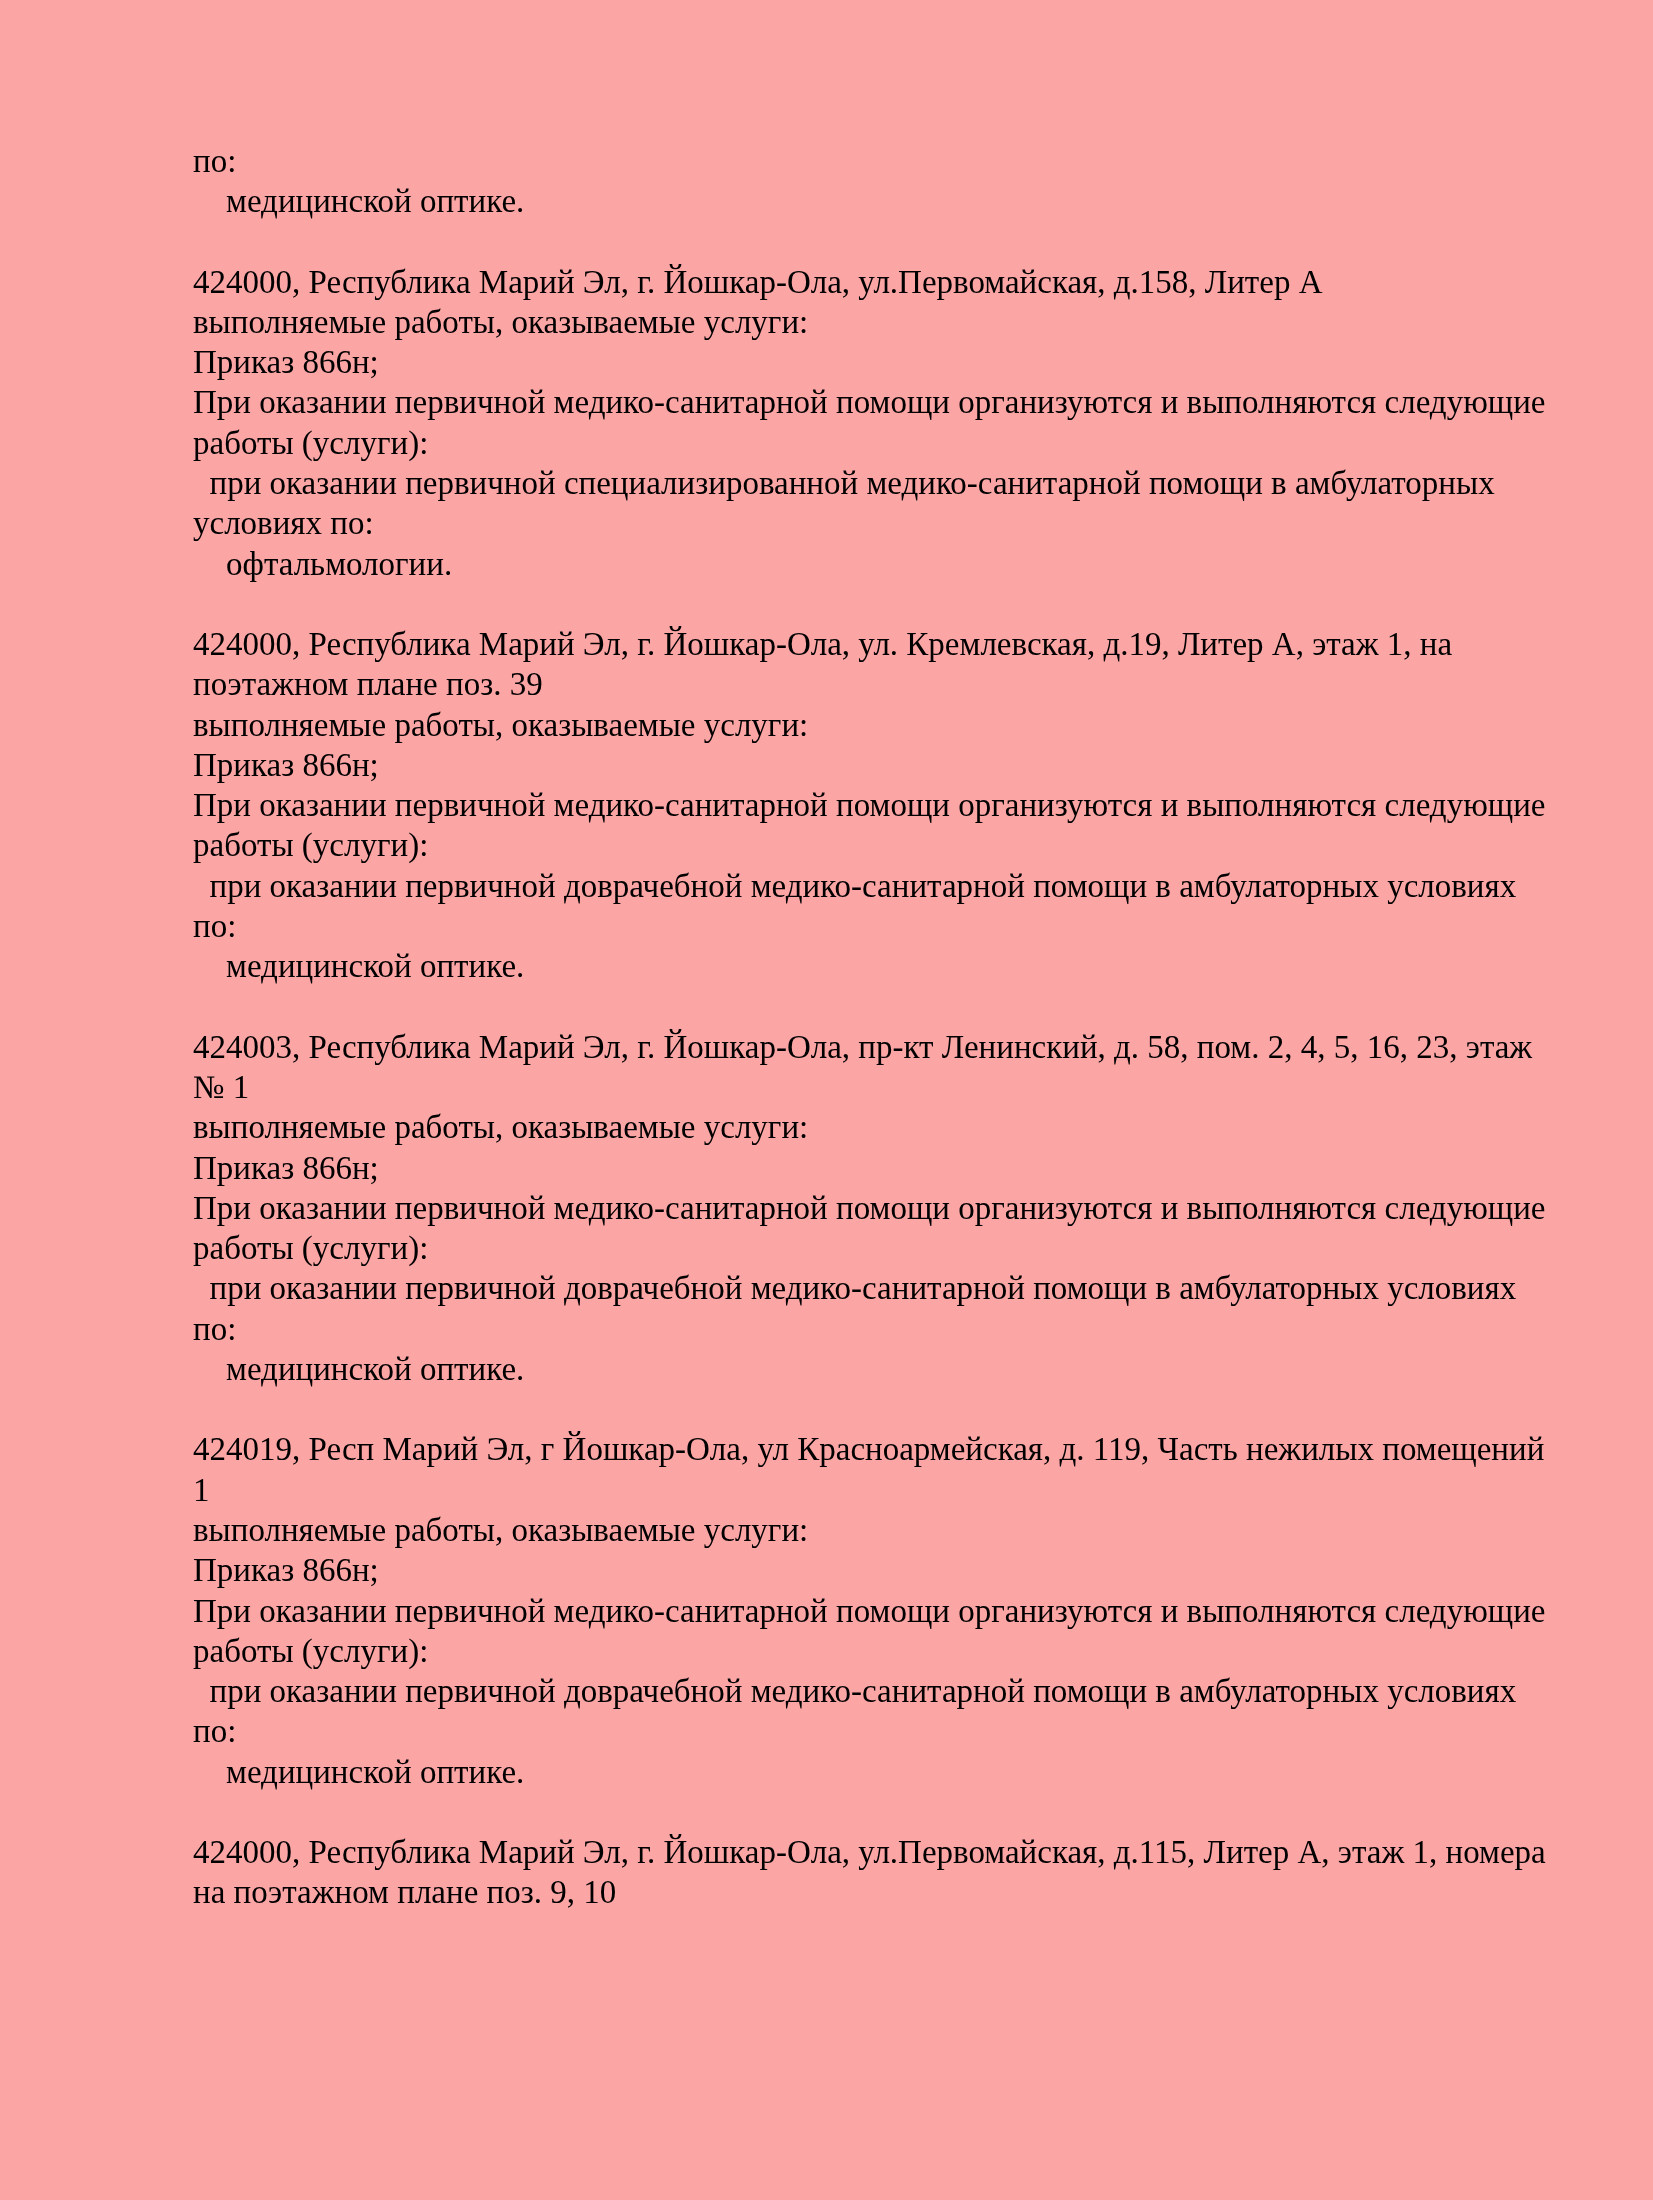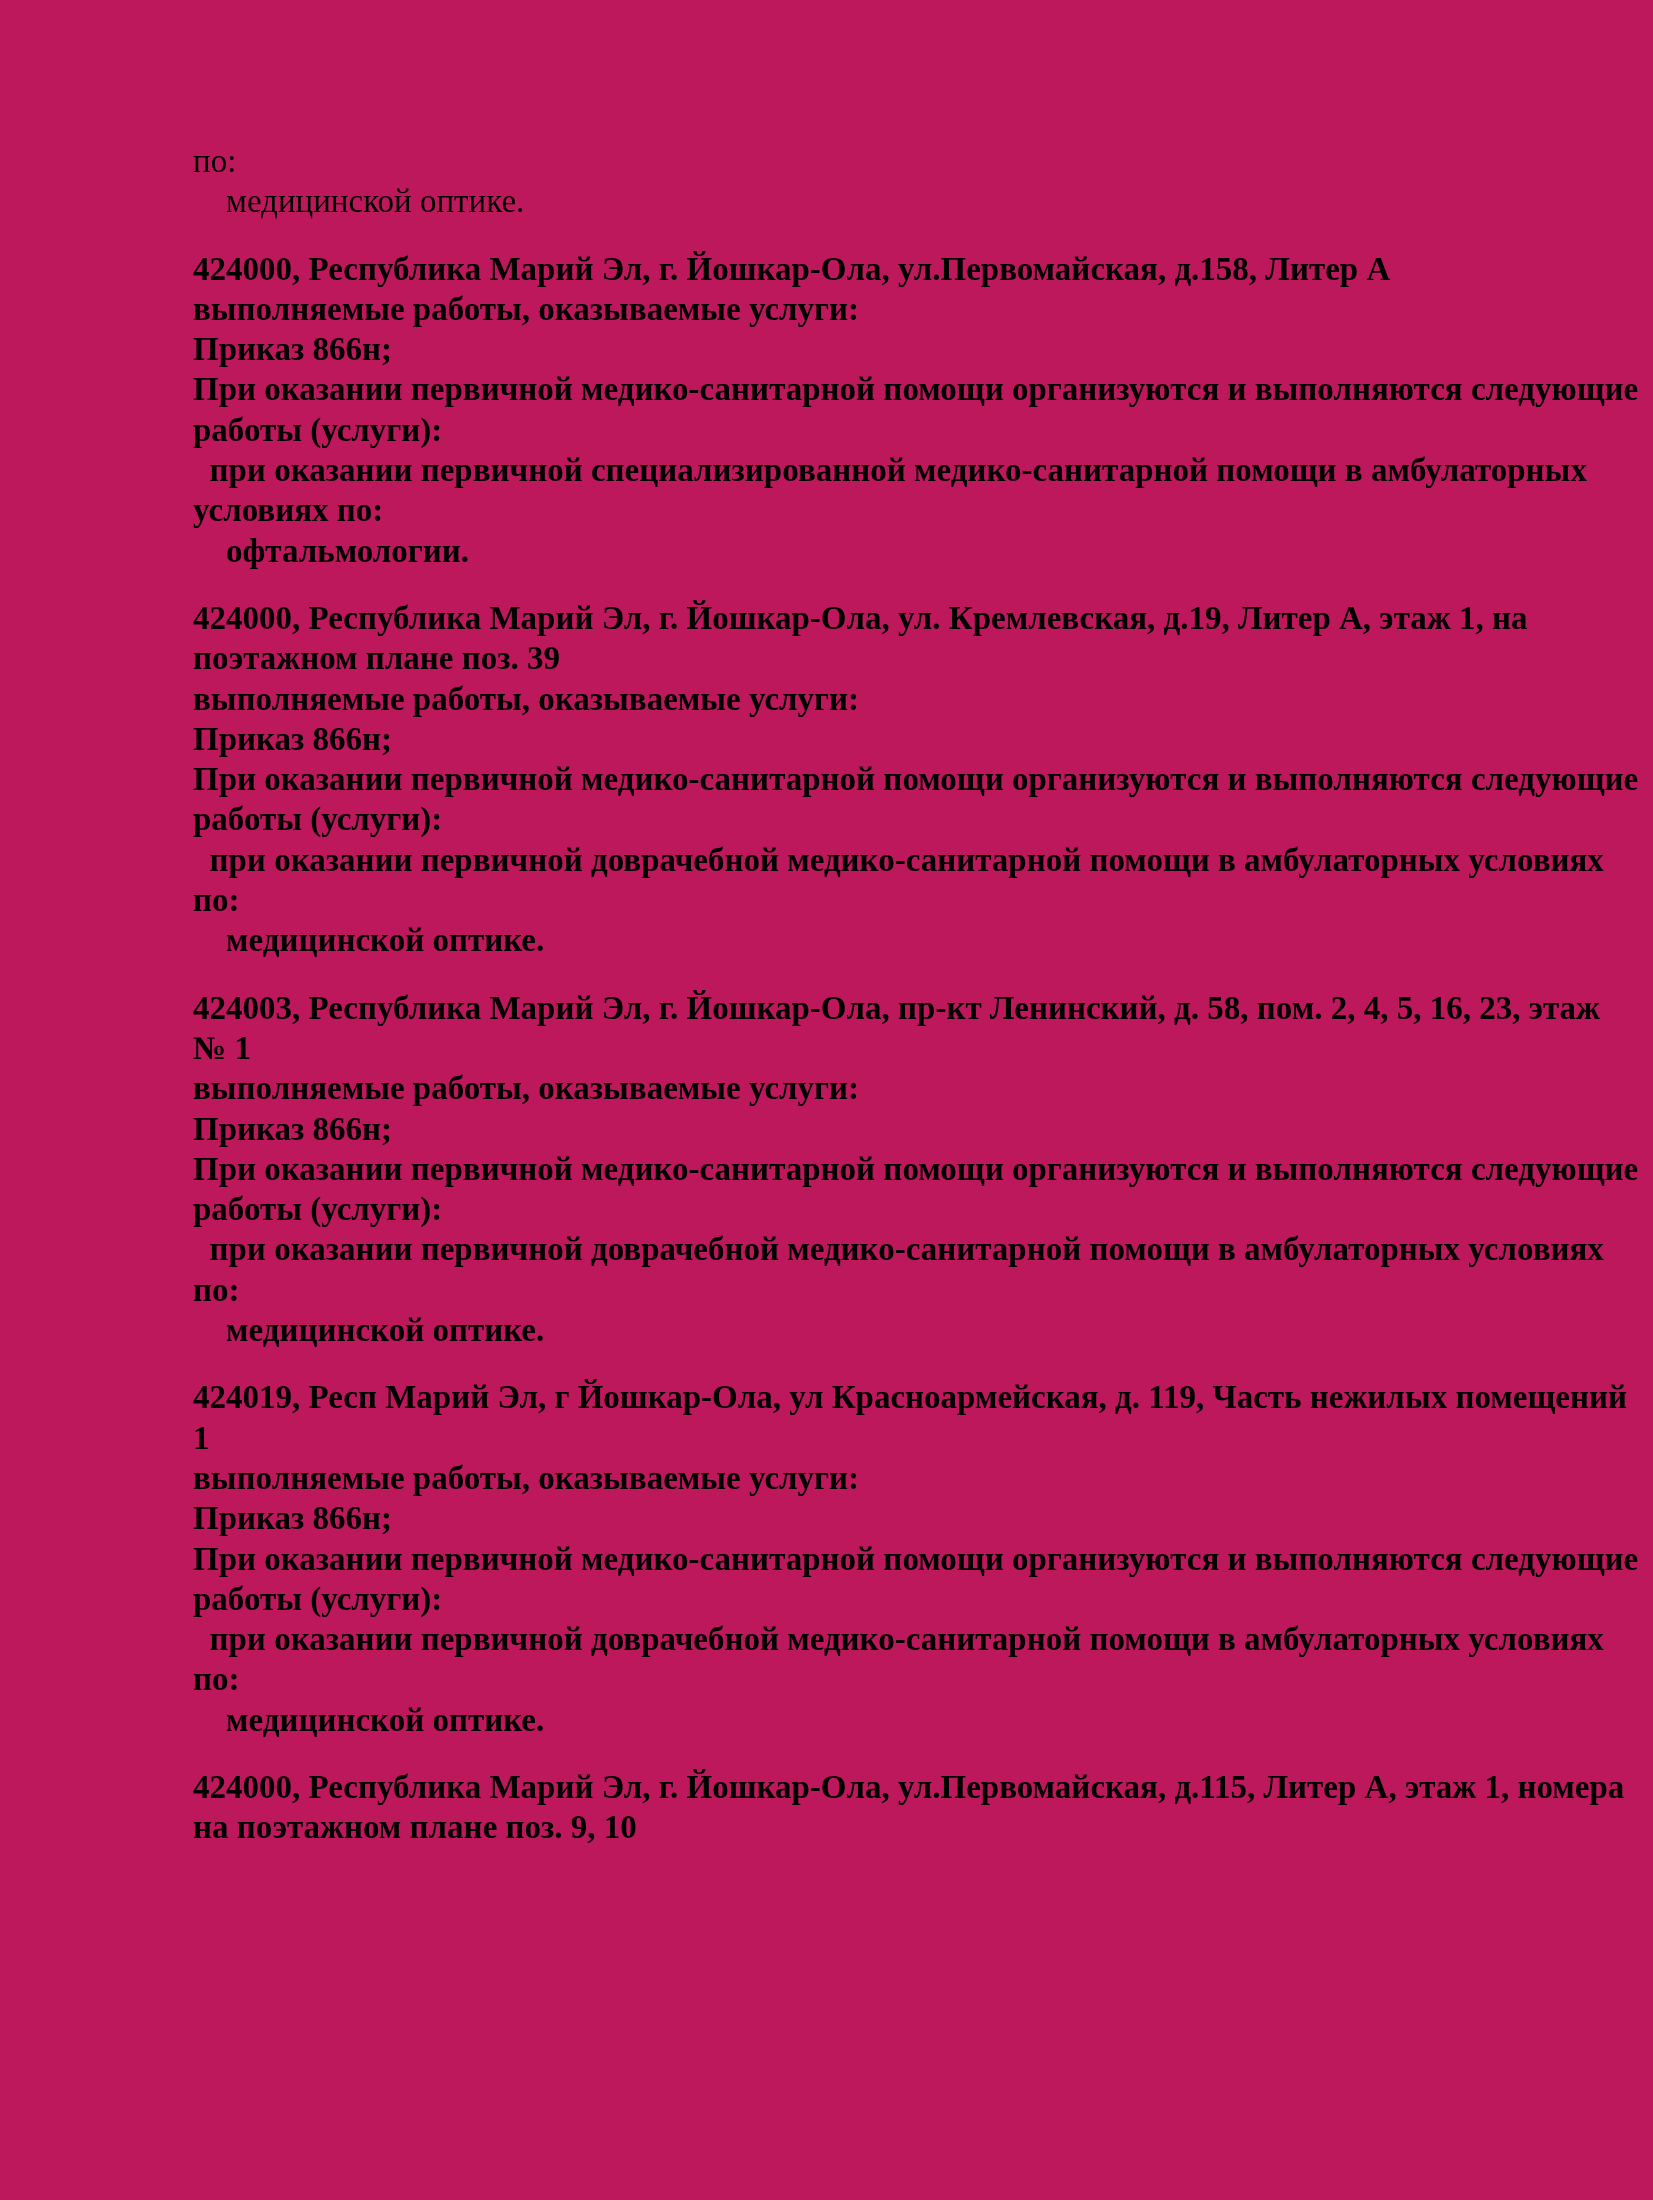--- a/index.html
+++ b/index.html
@@ -4,37 +4,36 @@
 <style>
   html, body {
     margin: 0;
     padding: 0;
     background: #ffffff;
   }
   .page {
     position: relative;
     width: 1653px;
     height: 2200px;
-    background: #be185d;
+    background: #fca5a5;
     overflow: hidden;
   }
   .text-area {
     position: absolute;
     left: 193px;
     top: 141px;
     right: 130px;
     font-family: "Liberation Serif", "DejaVu Serif", serif;
     font-size: 33px;
     line-height: 40.3px;
     color: #000000;
     white-space: pre;
   }
   .block + .block {
-    margin-top: 27px; 
-    font-weight: bold;
+    margin-top: 40px; 
   }
   .line {
     min-height: 40.3px;
   }
 </style>
 </head>
 <body>
 
 <div class="page">
   <div class="text-area"><div class="block"><div class="line">по:</div><div class="line">    медицинской оптике.</div></div><div class="block"><div class="line">424000, Республика Марий Эл, г. Йошкар-Ола, ул.Первомайская, д.158, Литер А</div><div class="line">выполняемые работы, оказываемые услуги:</div><div class="line">Приказ 866н;</div><div class="line">При оказании первичной медико-санитарной помощи организуются и выполняются следующие</div><div class="line">работы (услуги):</div><div class="line">  при оказании первичной специализированной медико-санитарной помощи в амбулаторных</div><div class="line">условиях по:</div><div class="line">    офтальмологии.</div></div><div class="block"><div class="line">424000, Республика Марий Эл, г. Йошкар-Ола, ул. Кремлевская, д.19, Литер А, этаж 1, на</div><div class="line">поэтажном плане поз. 39</div><div class="line">выполняемые работы, оказываемые услуги:</div><div class="line">Приказ 866н;</div><div class="line">При оказании первичной медико-санитарной помощи организуются и выполняются следующие</div><div class="line">работы (услуги):</div><div class="line">  при оказании первичной доврачебной медико-санитарной помощи в амбулаторных условиях</div><div class="line">по:</div><div class="line">    медицинской оптике.</div></div><div class="block"><div class="line">424003, Республика Марий Эл, г. Йошкар-Ола, пр-кт Ленинский, д. 58, пом. 2, 4, 5, 16, 23, этаж</div><div class="line">№ 1</div><div class="line">выполняемые работы, оказываемые услуги:</div><div class="line">Приказ 866н;</div><div class="line">При оказании первичной медико-санитарной помощи организуются и выполняются следующие</div><div class="line">работы (услуги):</div><div class="line">  при оказании первичной доврачебной медико-санитарной помощи в амбулаторных условиях</div><div class="line">по:</div><div class="line">    медицинской оптике.</div></div><div class="block"><div class="line">424019, Респ Марий Эл, г Йошкар-Ола, ул Красноармейская, д. 119, Часть нежилых помещений</div><div class="line">1</div><div class="line">выполняемые работы, оказываемые услуги:</div><div class="line">Приказ 866н;</div><div class="line">При оказании первичной медико-санитарной помощи организуются и выполняются следующие</div><div class="line">работы (услуги):</div><div class="line">  при оказании первичной доврачебной медико-санитарной помощи в амбулаторных условиях</div><div class="line">по:</div><div class="line">    медицинской оптике.</div></div><div class="block"><div class="line">424000, Республика Марий Эл, г. Йошкар-Ола, ул.Первомайская, д.115, Литер А, этаж 1, номера</div><div class="line">на поэтажном плане поз. 9, 10</div></div></div>

